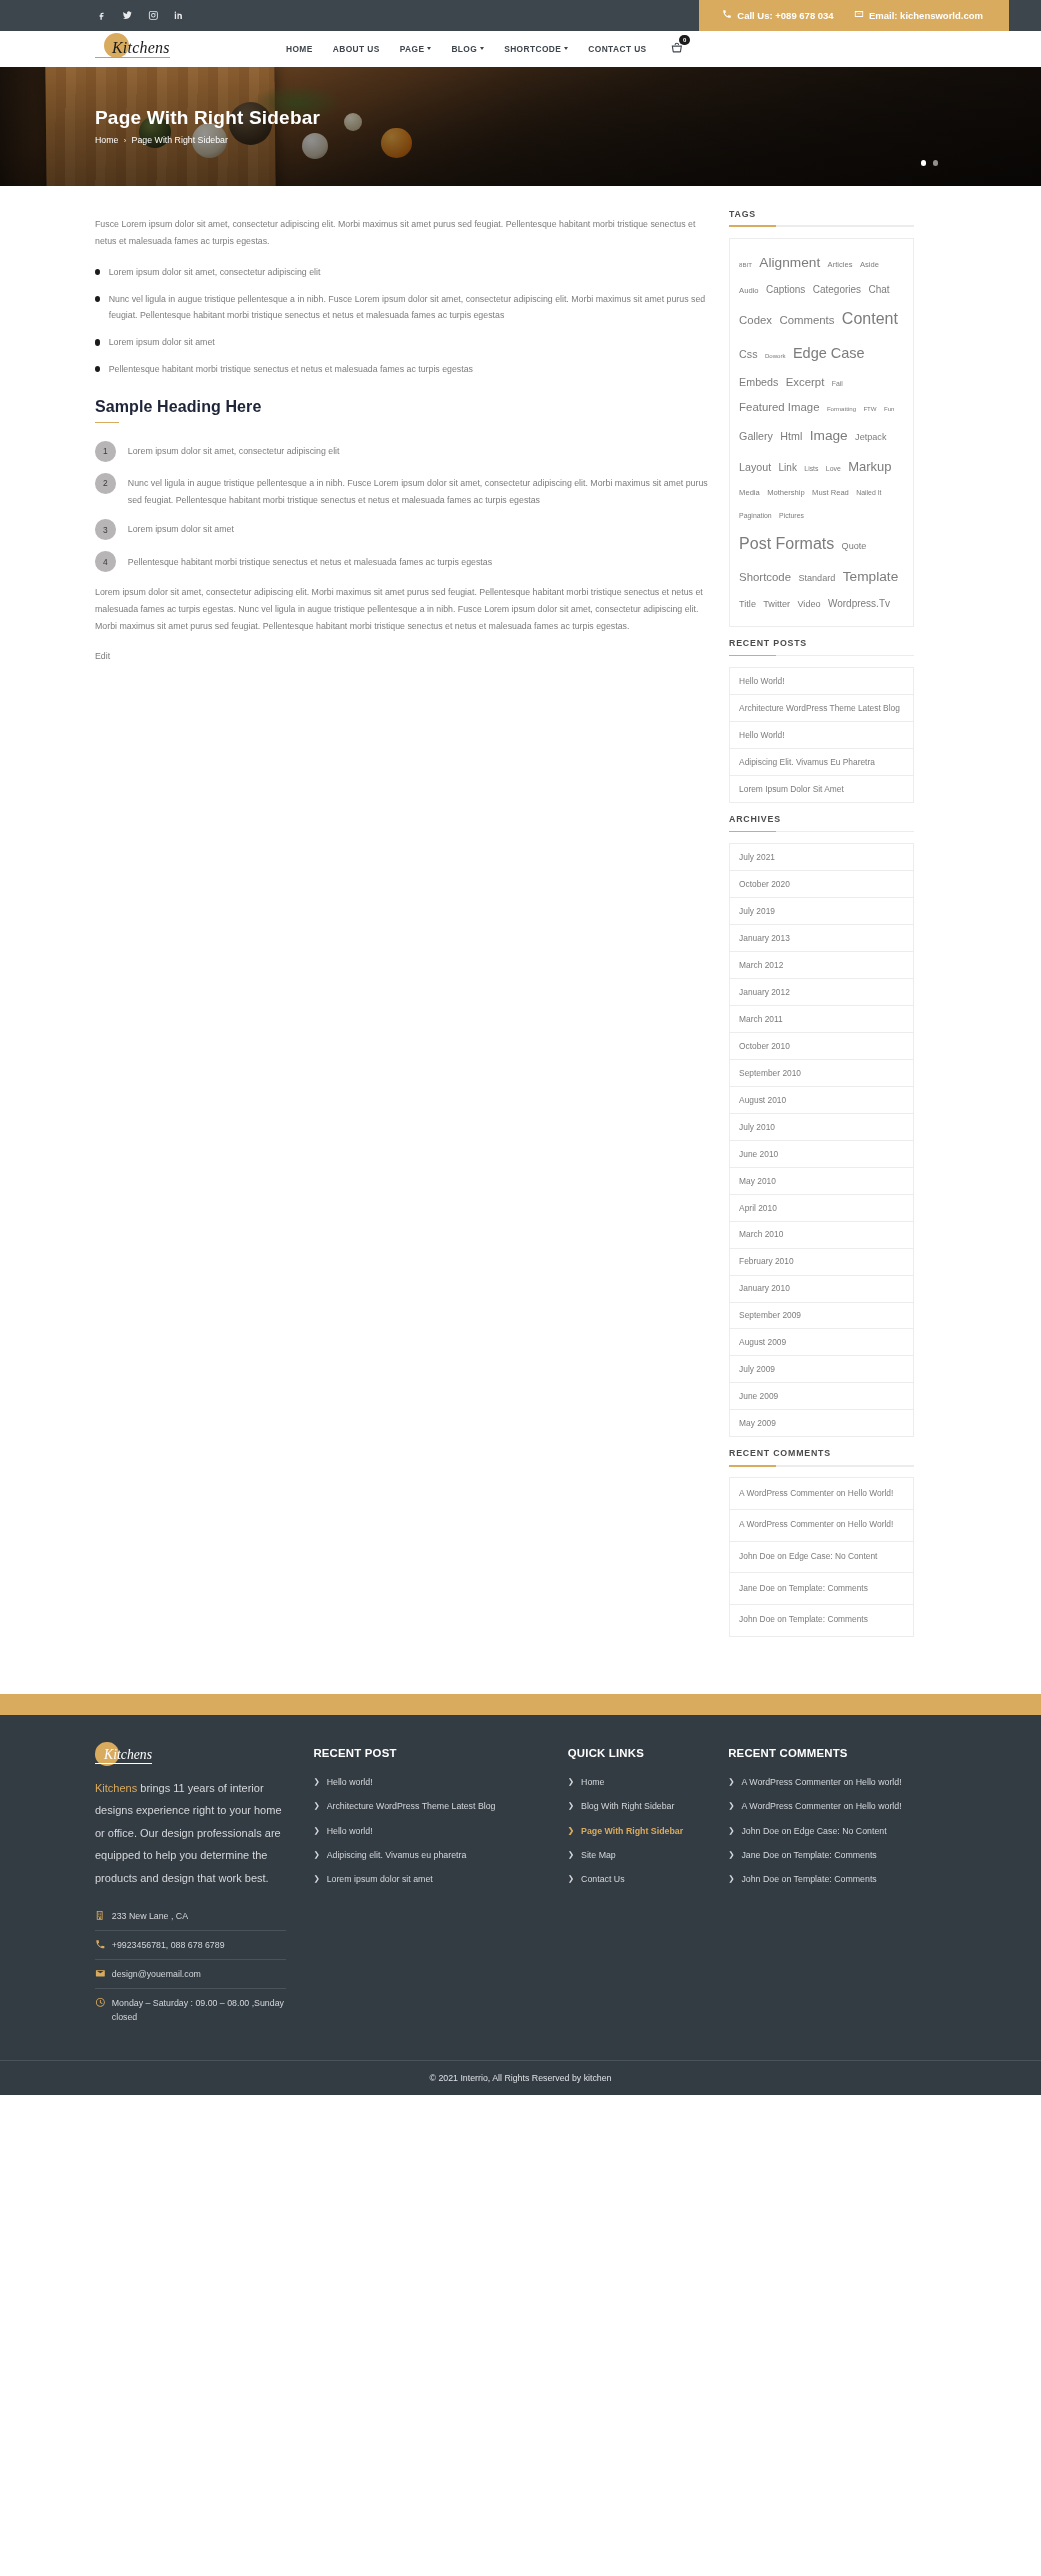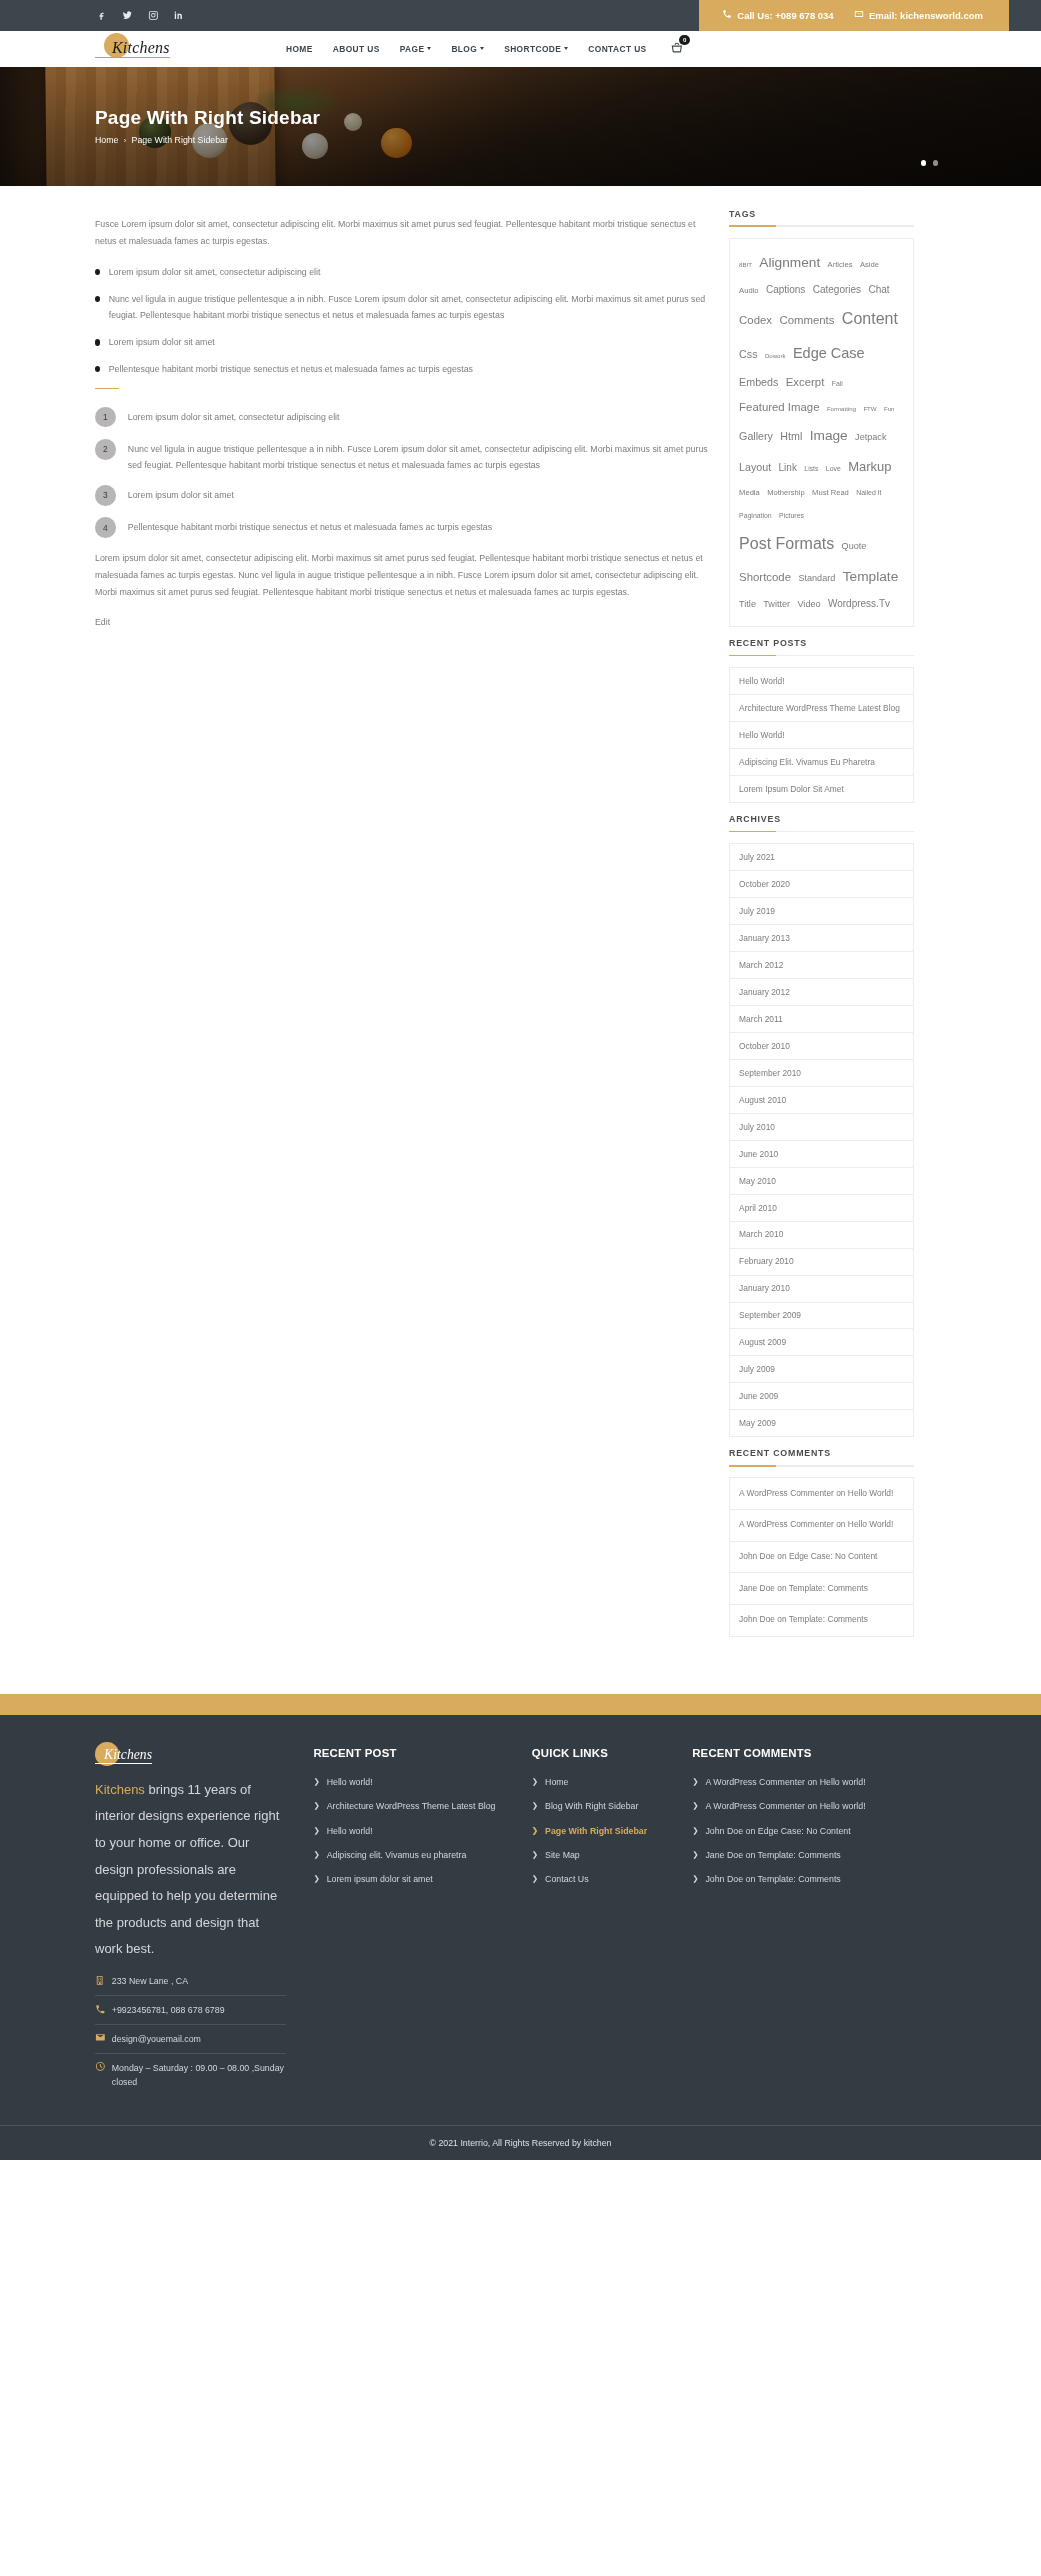--- a/index.html
+++ b/index.html
@@ -267,40 +267,40 @@
   .footer-strip { height: 21.3px; background: #d9ab5f; }
   .footer {
     background: #333b43;
     padding: 32px 95px 29px 95px;
     display: flex;
     gap: 27.4px;
     color: #d5d8db;
   }
   .fcol-1 { width: 191px; flex: 0 0 191px; }
   .fcol-2 { width: 191px; flex: 0 0 191px; }
-  .fcol-3 { width: 133px; flex: 0 0 133px; }
+  .fcol-3 { width: 133px; flex: 0 0 133px; margin-left: 36px; }
   .fcol-4 { width: 198px; flex: 0 0 198px; }
 
   .flogo-wrap { position: relative; display: inline-block; margin-bottom: 13.7px; }
   .flogo-circle {
     position: absolute; left: 0; top: -4.6px;
     width: 23.6px; height: 23.6px; border-radius: 50%;
     background: #d9ab5f;
   }
   .flogo-text {
     position: relative;
     font-family: "Liberation Serif", serif;
     font-style: italic;
     font-size: 13.7px;
     color: #ffffff;
     padding-left: 9.1px;
     border-bottom: 0.8px solid #ffffff;
     padding-bottom: 0.8px;
   }
-  .fabout { font-size: 13px; line-height: 2.05; color: #d5d8db; margin-bottom: 4px; }
+  .fabout { font-size: 11px; line-height: 2.05; color: #d5d8db; margin-bottom: 13px; }
   .fabout .brand { color: #d9ab5f; }
 
   .finfo li {
     display: flex; align-items: flex-start; gap: 6.1px;
     padding: 6.9px 0;
     border-bottom: 0.8px solid #4b535a;
     font-size: 8.8px;
     line-height: 1.6;
     color: #d5d8db;
   }
@@ -449,20 +449,21 @@
   <div class="main-col">
     <p class="p-body">Fusce Lorem ipsum dolor sit amet, consectetur adipiscing elit. Morbi maximus sit amet purus sed feugiat. Pellentesque habitant morbi tristique senectus et netus et malesuada fames ac turpis egestas.</p>
 
     <ul class="bullets">
       <li>Lorem ipsum dolor sit amet, consectetur adipiscing elit</li>
       <li>Nunc vel ligula in augue tristique pellentesque a in nibh. Fusce Lorem ipsum dolor sit amet, consectetur adipiscing elit. Morbi maximus sit amet purus sed feugiat. Pellentesque habitant morbi tristique senectus et netus et malesuada fames ac turpis egestas</li>
       <li>Lorem ipsum dolor sit amet</li>
       <li>Pellentesque habitant morbi tristique senectus et netus et malesuada fames ac turpis egestas</li>
     </ul>
 
+    <h2 class="sec-heading">Sample Heading Here</h2>
     <div class="heading-rule"></div>
 
     <ul class="numlist">
       <li>
         <span class="num">1</span>
         <span class="txt">Lorem ipsum dolor sit amet, consectetur adipiscing elit</span>
       </li>
       <li>
         <span class="num">2</span>
         <span class="txt">Nunc vel ligula in augue tristique pellentesque a in nibh. Fusce Lorem ipsum dolor sit amet, consectetur adipiscing elit. Morbi maximus sit amet purus sed feugiat. Pellentesque habitant morbi tristique senectus et netus et malesuada fames ac turpis egestas</span>

